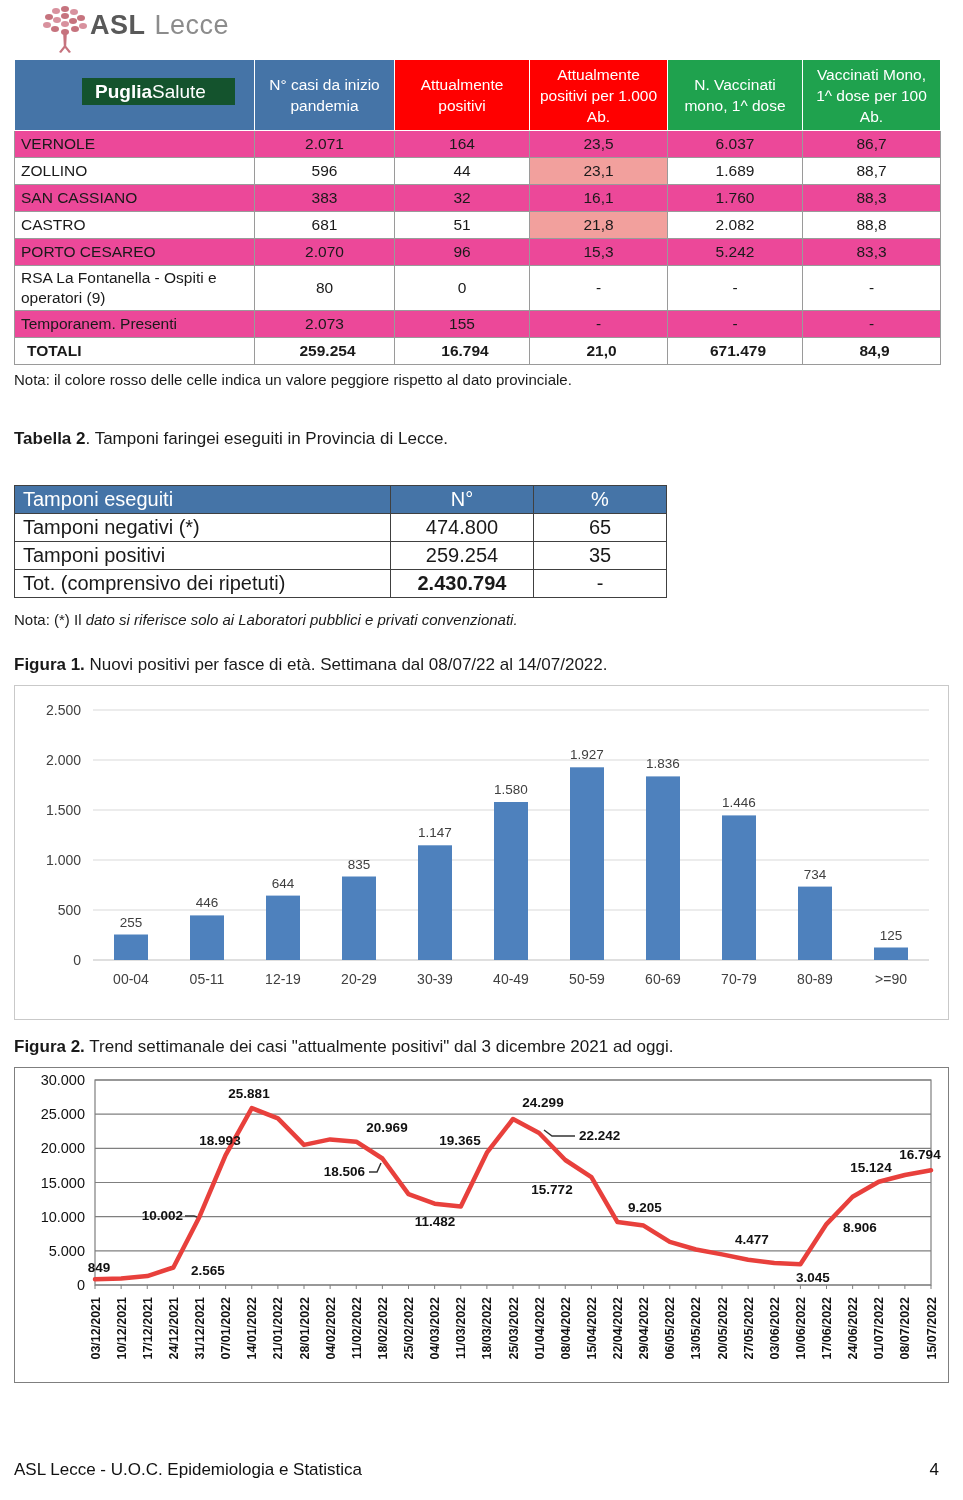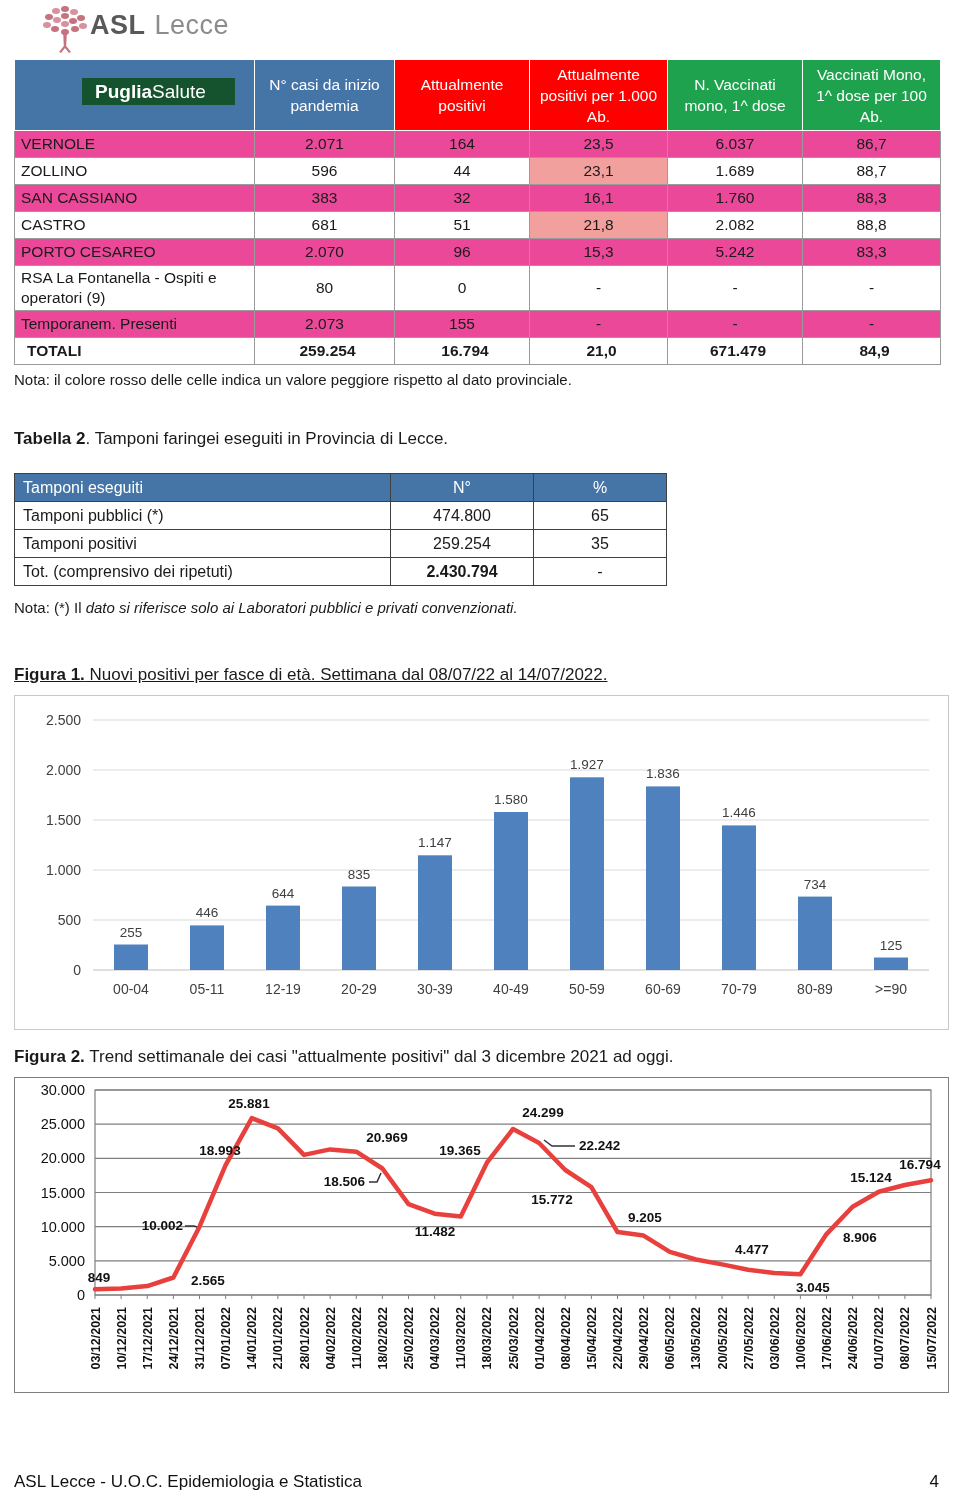--- a/index.html
+++ b/index.html
@@ -33,41 +33,41 @@
   #t1 td{border:1px solid #9a9a9a;text-align:center;padding:2px 6px;height:22px;line-height:20px;background:#fff;}
   #t1 td:first-child{text-align:left;}
   #t1 tr.shade td{background:#ec4899;}
   #t1 td.pink{background:#F2A09D;}
   #t1 tr.total td{font-weight:bold;padding-left:12px;}
   .nota1{margin-top:6px;font-size:15px;height:22px;}
 
   
   .cap{margin-top:36px;font-size:17px;height:24px;}
   .cap .cap-b{font-weight:bold;}
-  #t2{margin-top:20px;width:652px;font-size:16px;}
+  #t2{margin-top:32px;width:652px;font-size:20px;}
   #t2 col.c0{width:376px}#t2 col.c1{width:143px}#t2 col.c2{width:133px}
   #t2 th{background:#4574A7;color:#fff;font-weight:normal;border:1px solid #404040;
          text-align:center;padding:2px 8px;height:23px;}
   #t2 th:first-child{text-align:left;}
   #t2 td{border:1px solid #404040;text-align:center;padding:2px 8px;height:23px;}
   #t2 td:first-child{text-align:left;}
   #t2 td.bold{font-weight:bold;}
   .nota2{margin-top:13px;font-size:15px;height:22px;}
   .nota2 .it{font-style:italic;}
 
-  .figcap1{margin-top:44px;font-size:17px;height:25px;text-decoration:underline;}
+  .figcap1{margin-top:22px;font-size:17px;height:25px;}
   .figcap2{margin-top:17px;font-size:17px;height:25px;}
   .figcap1 .cap-b,.figcap2 .cap-b{font-weight:bold;}
 
   .chartbox1{margin-top:5px;width:933px;border:1px solid #c9c9c9;background:#fff;}
   .chartbox2{margin-top:5px;width:933px;border:1px solid #7f7f7f;background:#fff;}
   .chartbox1 svg,.chartbox2 svg{display:block;}
 
   
-  .footer{position:absolute;left:14px;right:24px;bottom:8px;
+  .footer{position:absolute;left:14px;right:24px;bottom:20px;
     display:flex;justify-content:space-between;font-size:17px;color:#111;}
 </style>
 </head>
 <body>
 
 <div class="page">
 
   <div class="logo">
     <svg class="tree" width="54" height="54" viewBox="0 0 54 54">
       <g fill="#C6737E">
@@ -195,21 +195,21 @@
       </colgroup>
     <thead>
         <tr>
           <th>Tamponi eseguiti</th>
           <th>N°</th>
           <th>%</th>
         </tr>
       </thead>
     <tbody>
         <tr>
-          <td>Tamponi pubblici (*)</td>
+          <td>Tamponi negativi (*)</td>
           <td>474.800</td>
           <td>65</td>
         </tr>
         <tr>
           <td>Tamponi positivi</td>
           <td>259.254</td>
           <td>35</td>
         </tr>
         <tr>
           <td>Tot. (comprensivo dei ripetuti)</td>

